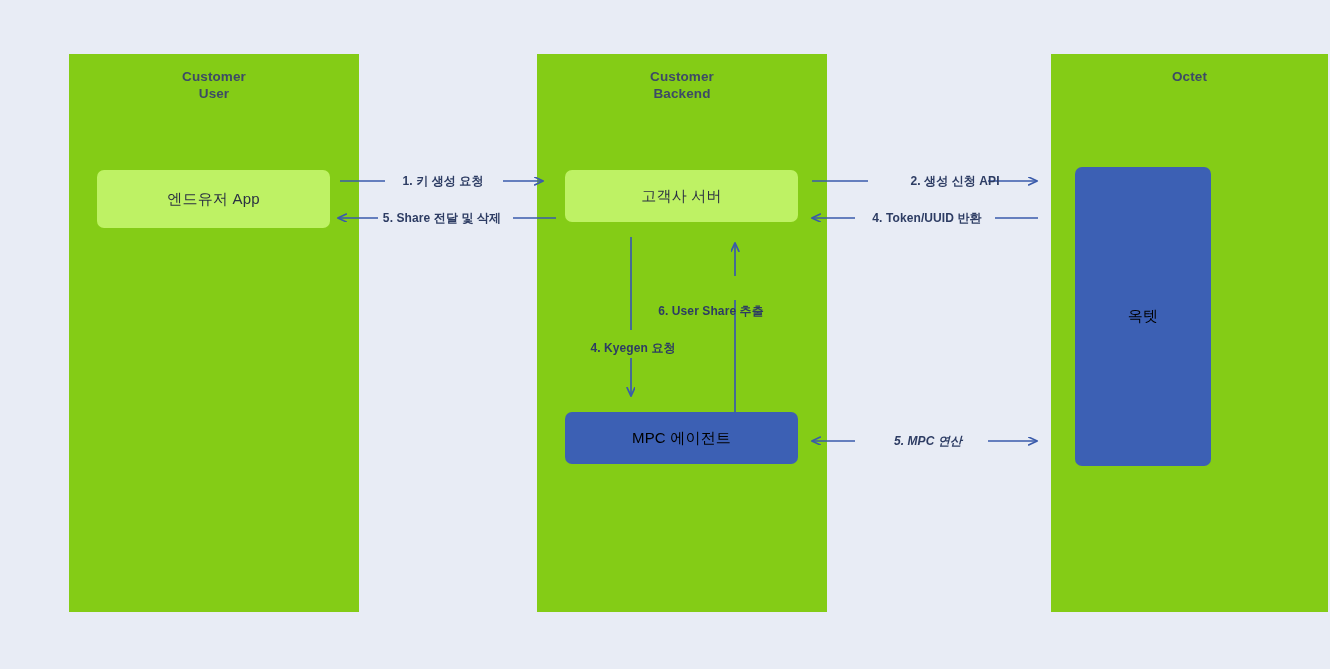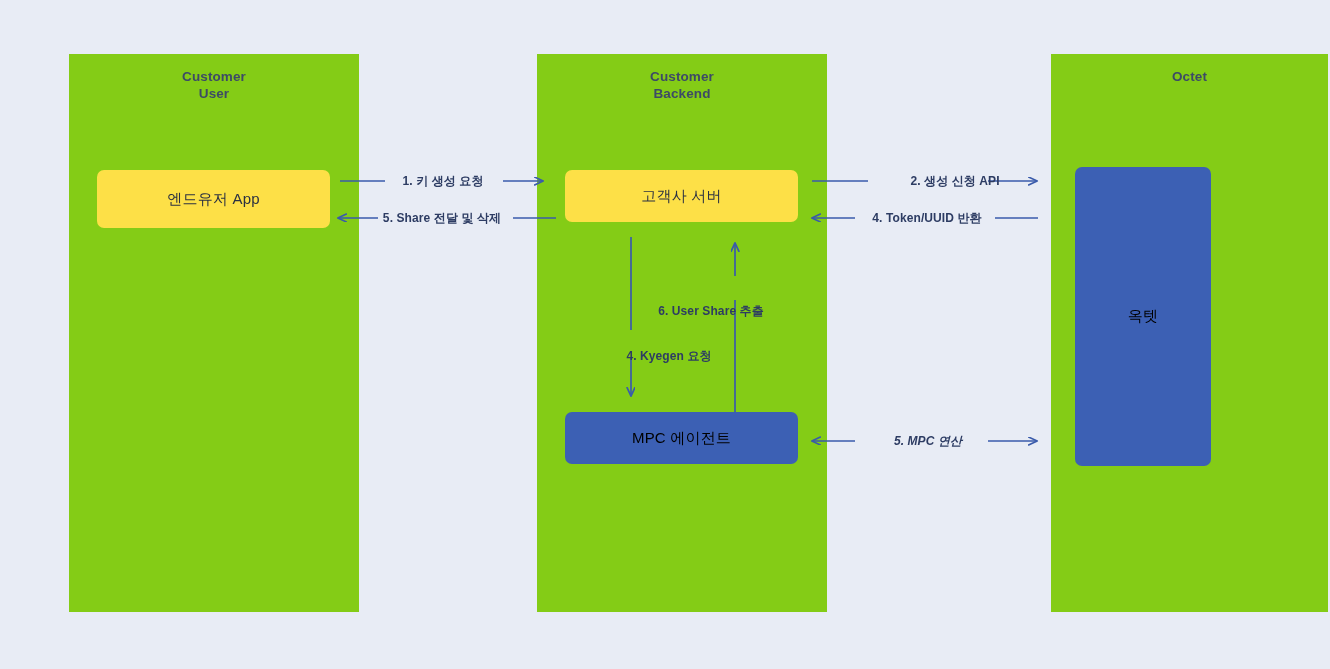--- a/index.html
+++ b/index.html
@@ -48,21 +48,21 @@
     position: absolute;
     border-radius: 7px;
     display: flex;
     align-items: center;
     justify-content: center;
     text-align: center;
     font-size: 15px;
     letter-spacing: .2px;
   }
   .node-light {
-    background: #fde047;
+    background: #bef264;
     color: #2b3142;
   }
   .node-dark {
     background: #3c60b4;
     color: #000000;
   }
 
   #node-enduser-app  { left: 97px;  top: 170px; width: 233px; height: 58px; }
   #node-customer-srv { left: 565px; top: 170px; width: 233px; height: 52px; }
   #node-mpc-agent    { left: 565px; top: 412px; width: 233px; height: 52px; }
@@ -85,21 +85,21 @@
     color: #2d3c63;
     white-space: nowrap;
     letter-spacing: .1px;
   }
   .lbl-center { transform: translateX(-50%); }
 
   #lbl-1 { left: 443px; top: 173px; }
   #lbl-7 { left: 442px; top: 210px; }
   #lbl-2 { left: 910px; top: 173px; margin-left: 45px; }
   #lbl-3 { left: 927px; top: 210px; }
-  #lbl-4 { left: 633px; top: 348px; margin-left: 36px; }
+  #lbl-4 { left: 633px; top: 340px; }
   #lbl-6 { left: 711px; top: 283px; margin-top: 20px; }
   #lbl-5 { left: 928px; top: 433px; font-style: italic; }
 </style>
 </head>
 <body>
 
 <div id="stage">
 
   <div class="lane" id="lane-user">
     <div class="lane-title">Customer

